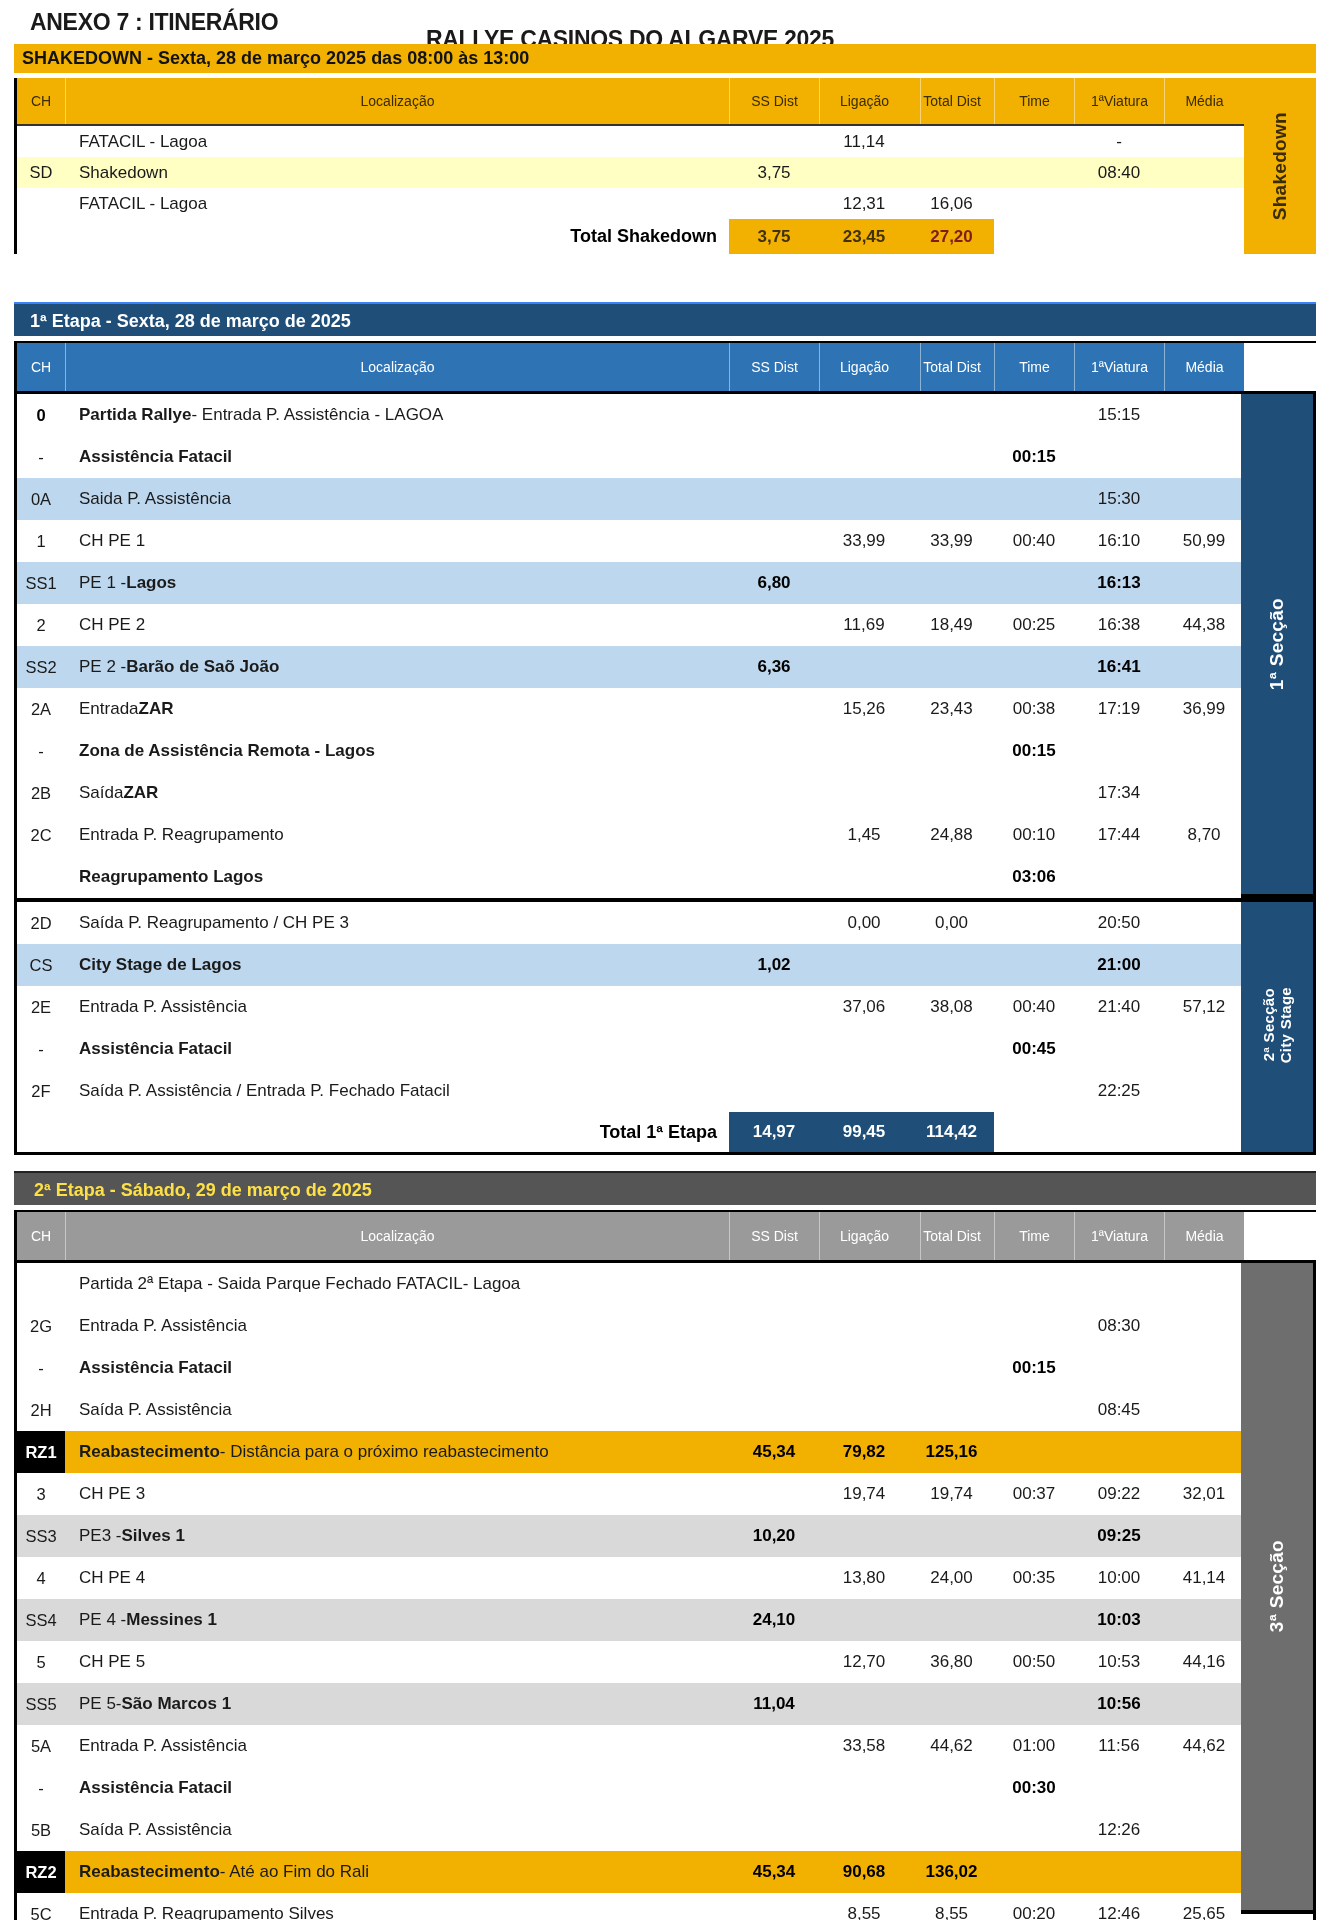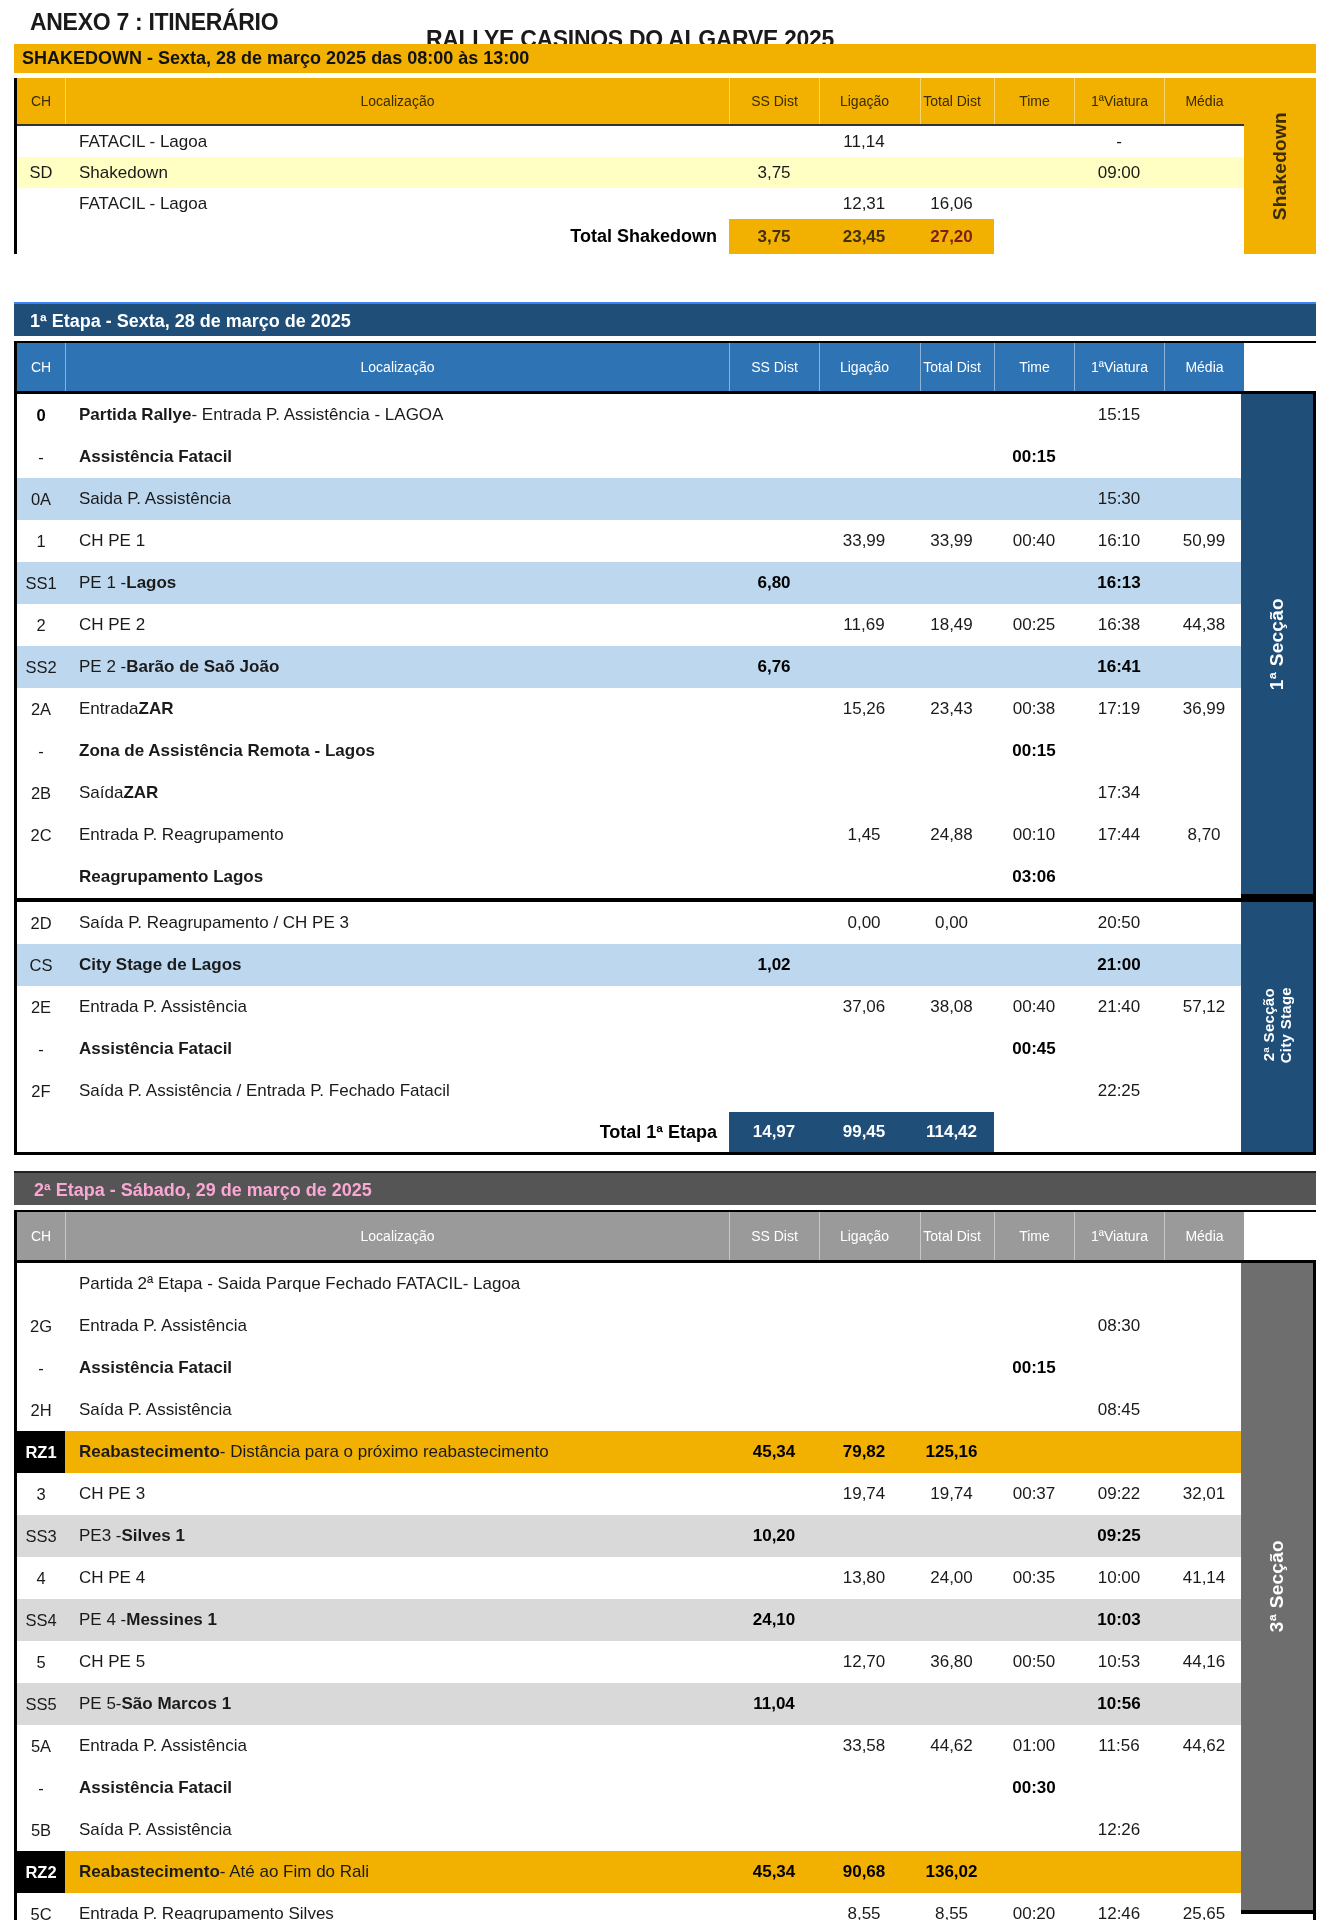--- a/index.html
+++ b/index.html
@@ -11,21 +11,21 @@
   .titlebar{position:relative;height:32px;margin-bottom:4px;}
   .t-left{position:absolute;left:16px;top:1px;font-size:23px;font-weight:700;letter-spacing:-0.3px;}
   .t-right{position:absolute;left:412px;top:18px;font-size:23px;font-weight:700;letter-spacing:-0.3px;}
 
   
   .sec{position:relative;}
   .sec-title{height:29px;line-height:29px;font-weight:700;font-size:18px;padding-left:8px;
              box-sizing:border-box;margin-bottom:5px;}
   .theme-gold .sec-title{background:var(--gold);color:#111;}
   .theme-blue .sec-title{background:var(--navy);color:#fff;height:34px;line-height:34px;padding-left:16px;border-top:2px solid #3b82f6;}
-  .theme-gray .sec-title{background:var(--dgray);color:#f9a8d4;height:34px;line-height:34px;padding-left:20px;border-top:2px solid #222;}
+  .theme-gray .sec-title{background:var(--dgray);color:#fde047;height:34px;line-height:34px;padding-left:20px;border-top:2px solid #222;}
 
   .tbox{position:relative;border-left:3px solid #000;box-sizing:border-box;}
 
   .grid8{display:grid;grid-template-columns:48px 1fr 90px 90px 85px 80px 90px 80px;}
 
   
   .hwrap{box-sizing:border-box;}
   .theme-blue .hwrap,.theme-gray .hwrap{border-top:2px solid #000;border-bottom:3px solid #000;}
   .thead{height:48px;margin-right:72px;align-items:center;font-size:14px;box-sizing:border-box;}
   .theme-gold .thead{background:var(--gold);color:#3a2b00;border-bottom:2px solid #333;}
@@ -124,21 +124,21 @@
           </div>
           <div class="row grid8 bg-pale">
             <div class="cell c-ch">SD</div>
             <div class="cell c-loc">
               <span>Shakedown</span>
             </div>
             <div class="cell c-num">3,75</div>
             <div class="cell c-num"></div>
             <div class="cell c-num"></div>
             <div class="cell c-num"></div>
-            <div class="cell c-num">09:00</div>
+            <div class="cell c-num">08:40</div>
             <div class="cell c-num"></div>
           </div>
           <div class="row grid8">
             <div class="cell c-ch"></div>
             <div class="cell c-loc">
               <span>FATACIL - Lagoa</span>
             </div>
             <div class="cell c-num"></div>
             <div class="cell c-num">12,31</div>
             <div class="cell c-num">16,06</div>
@@ -253,21 +253,21 @@
             <div class="cell c-num">00:25</div>
             <div class="cell c-num">16:38</div>
             <div class="cell c-num">44,38</div>
           </div>
           <div class="row grid8 bg-blue">
             <div class="cell c-ch">SS2</div>
             <div class="cell c-loc">
               <span>PE 2 - </span>
               <b>Barão de Saõ João</b>
             </div>
-            <div class="cell c-num b">6,76</div>
+            <div class="cell c-num b">6,36</div>
             <div class="cell c-num"></div>
             <div class="cell c-num"></div>
             <div class="cell c-num"></div>
             <div class="cell c-num b">16:41</div>
             <div class="cell c-num"></div>
           </div>
           <div class="row grid8">
             <div class="cell c-ch">2A</div>
             <div class="cell c-loc">
               <span>Entrada </span>

